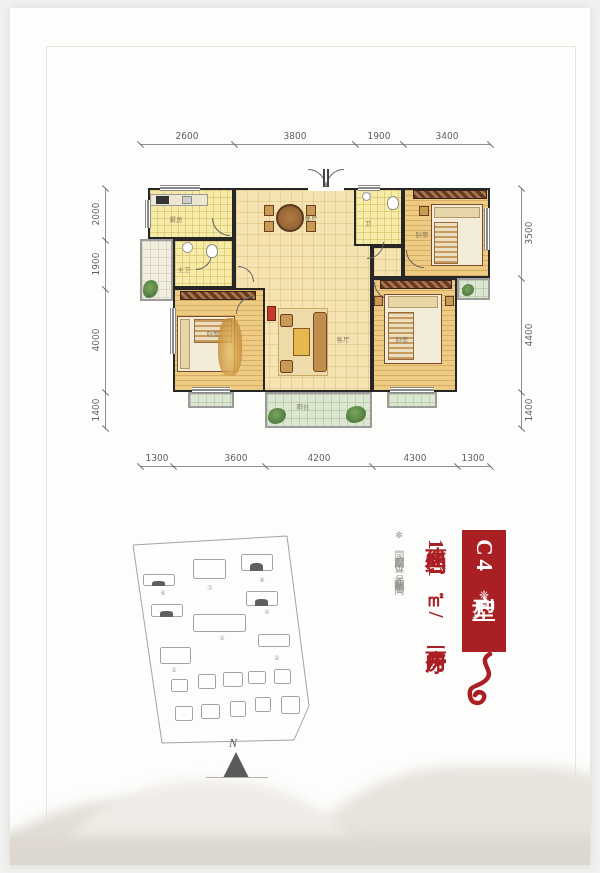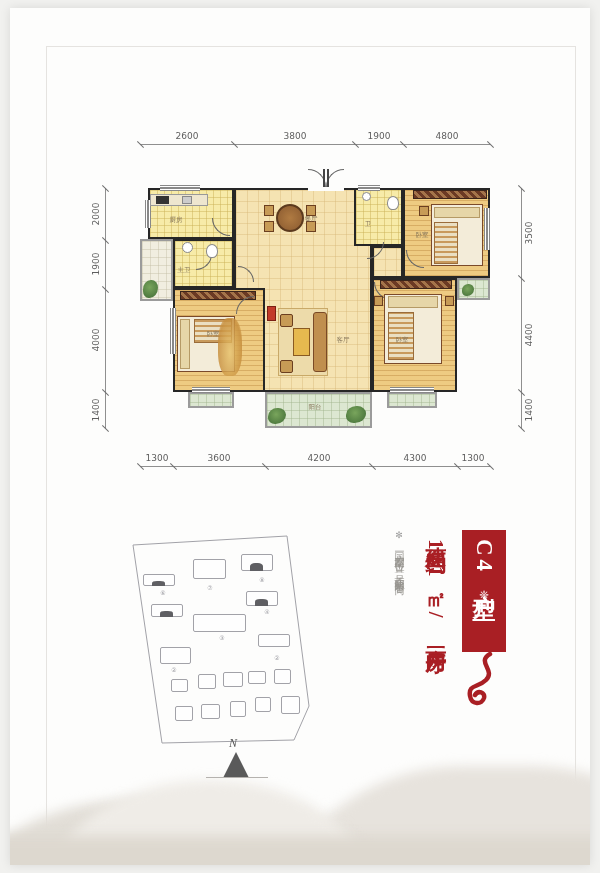--- a/index.html
+++ b/index.html
@@ -140,21 +140,21 @@
   <div class="plant" style="left:452px;top:276px;width:12px;height:12px;"></div>
 
   <span class="lbl" style="left:166px;top:212px;">厨房</span>
   <span class="lbl" style="left:174px;top:262px;">主卫</span>
   <span class="lbl" style="left:301px;top:211px;">餐厅</span>
   <span class="lbl" style="left:358px;top:216px;">卫</span>
   <span class="lbl" style="left:412px;top:227px;">卧室</span>
   <span class="lbl" style="left:203px;top:326px;">卧室</span>
   <span class="lbl" style="left:333px;top:332px;">客厅</span>
   <span class="lbl" style="left:392px;top:332px;">卧室</span>
-  <span class="lbl" style="left:305px;top:399px;">阳台</span>
+  <span class="lbl" style="left:293px;top:399px;">阳台</span>
 
   <div class="dline" style="left:130px;top:136px;width:350px;height:1px;"></div>
   <div class="dline" style="left:130px;top:458px;width:350px;height:1px;"></div>
   <div class="dline" style="left:95px;top:180px;width:1px;height:240px;"></div>
   <div class="dline" style="left:511px;top:180px;width:1px;height:240px;"></div>
 
   <div class="tick" style="left:126px;top:136px;"></div>
   <div class="tick" style="left:220px;top:136px;"></div>
   <div class="tick" style="left:341px;top:136px;"></div>
   <div class="tick" style="left:389px;top:136px;"></div>
@@ -171,23 +171,23 @@
   <div class="tick" style="left:91px;top:384px;"></div>
   <div class="tick" style="left:91px;top:420px;"></div>
   <div class="tick" style="left:507px;top:180px;"></div>
   <div class="tick" style="left:507px;top:270px;"></div>
   <div class="tick" style="left:507px;top:384px;"></div>
   <div class="tick" style="left:507px;top:420px;"></div>
 
   <span class="dim" style="left:177px;top:133px;">2600</span>
   <span class="dim" style="left:285px;top:133px;">3800</span>
   <span class="dim" style="left:369px;top:133px;">1900</span>
-  <span class="dim" style="left:437px;top:133px;">4800</span>
+  <span class="dim" style="left:437px;top:133px;">3400</span>
   <span class="dim" style="left:147px;top:455px;">1300</span>
-  <span class="dim" style="left:209px;top:455px;">3600</span>
+  <span class="dim" style="left:226px;top:455px;">3600</span>
   <span class="dim" style="left:309px;top:455px;">4200</span>
   <span class="dim" style="left:405px;top:455px;">4300</span>
   <span class="dim" style="left:463px;top:455px;">1300</span>
   <span class="dimv" style="left:86px;top:206px;">2000</span>
   <span class="dimv" style="left:86px;top:256px;">1900</span>
   <span class="dimv" style="left:86px;top:332px;">4000</span>
   <span class="dimv" style="left:86px;top:402px;">1400</span>
   <span class="dimv" style="left:519px;top:225px;">3500</span>
   <span class="dimv" style="left:519px;top:327px;">4400</span>
   <span class="dimv" style="left:519px;top:402px;">1400</span>

